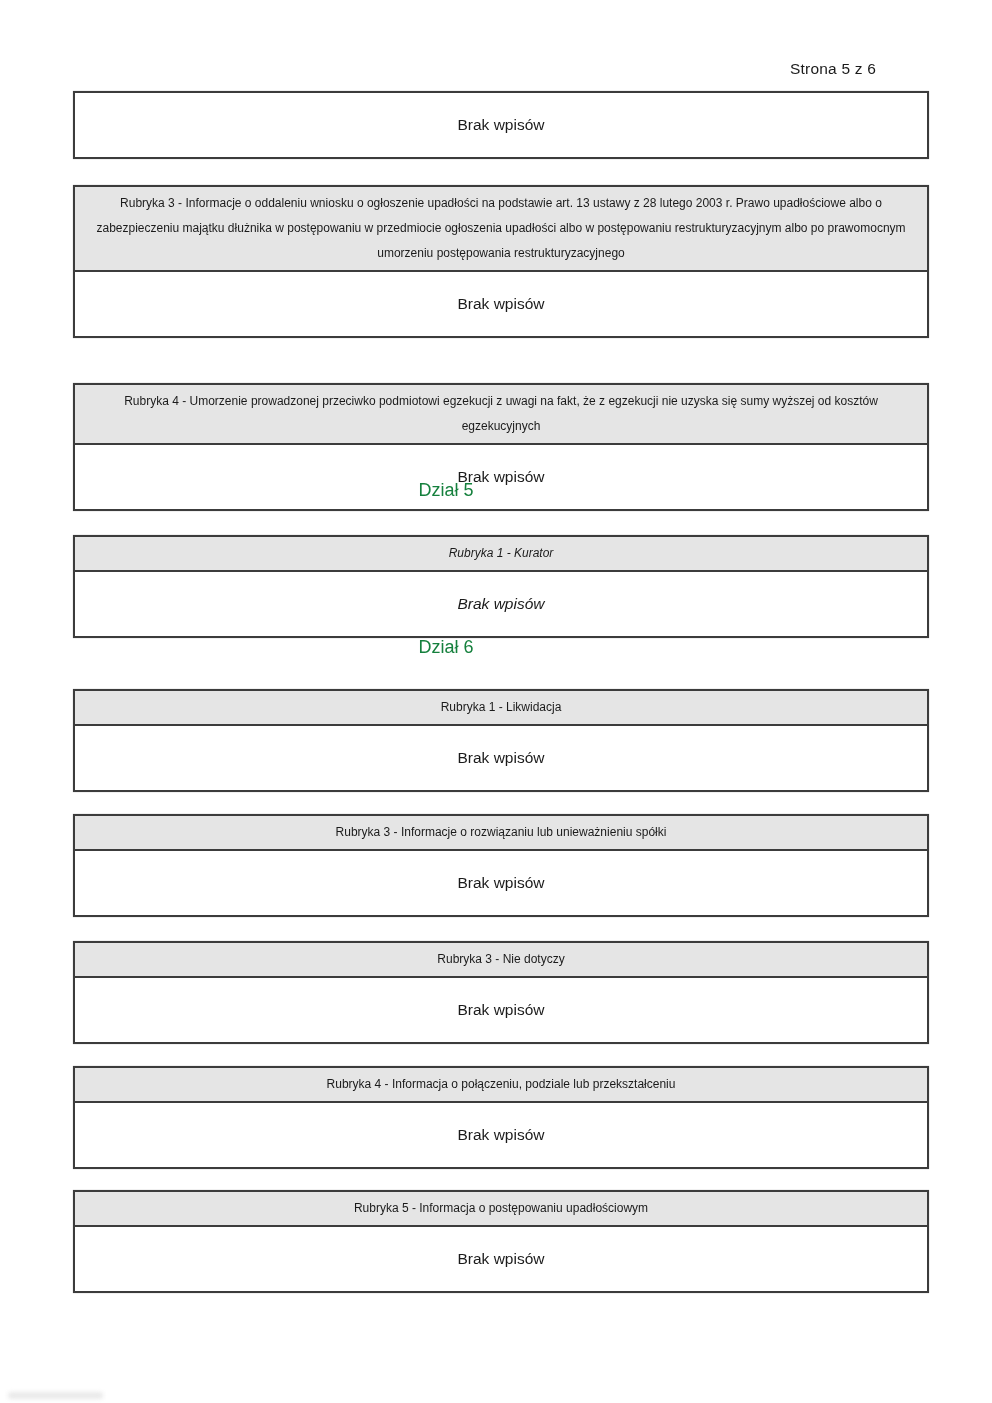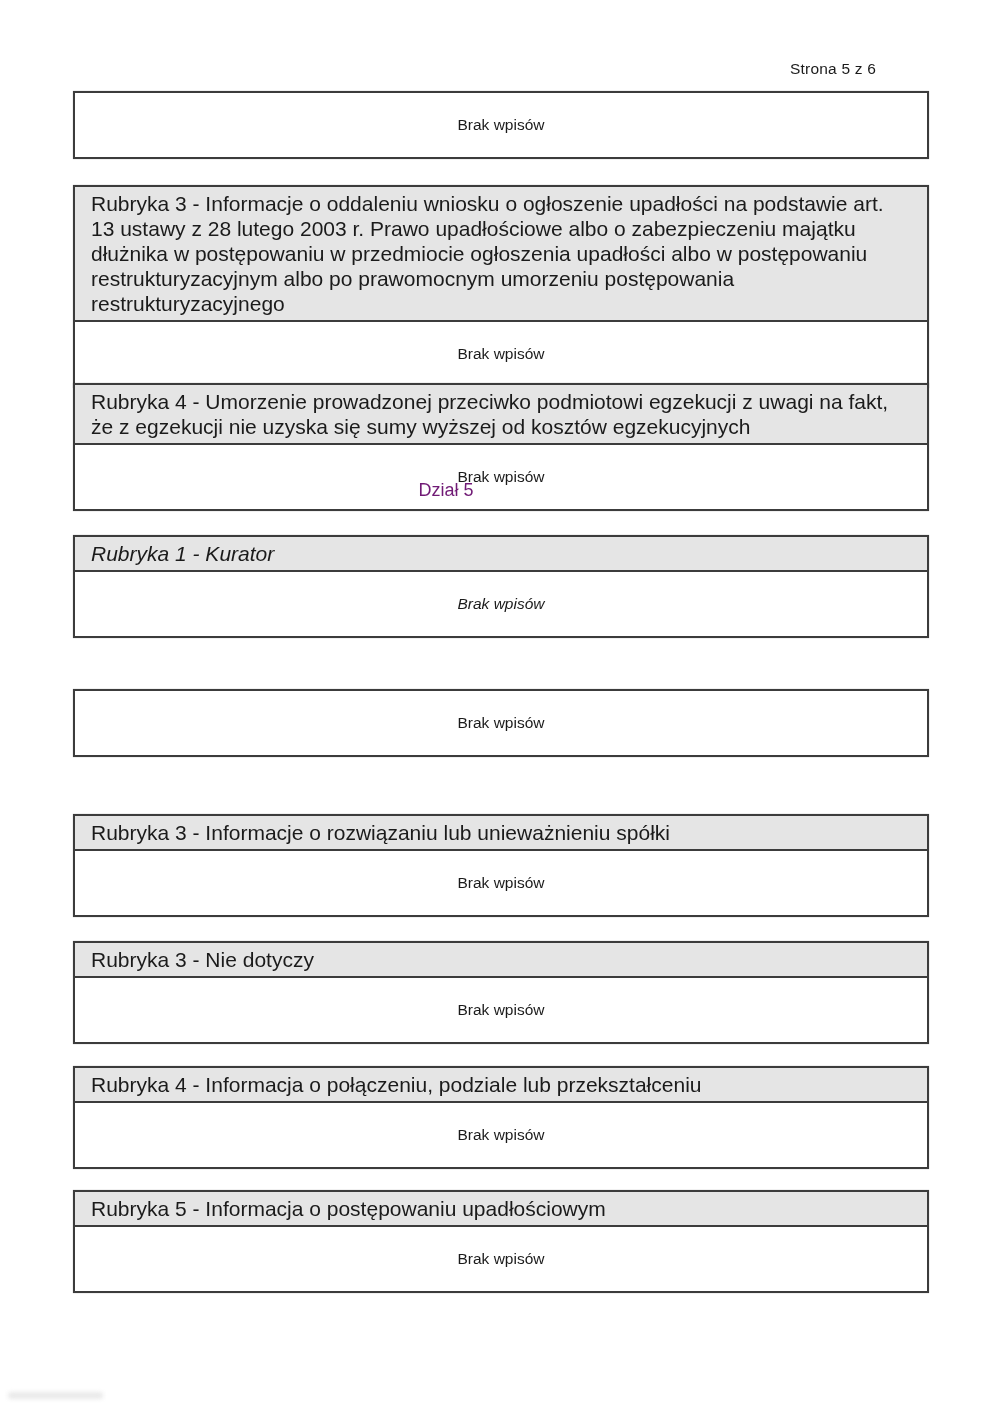--- a/index.html
+++ b/index.html
@@ -23,41 +23,41 @@
   .entry-box {
     position: absolute;
     left: 73px; width: 852px;
     border: 2px solid #3c3c3c;
     background: #ffffff;
     box-shadow: 0 0 1px rgba(0,0,0,0.35);
   }
   .entry-box .hdr {
     background: #e5e5e5;
     border-bottom: 2px solid #3c3c3c;
-    text-align: left;
+    text-align: center;
     padding: 4px 16px;
-    font-size: 21px;
+    font-size: 12px;
     line-height: 25px;
   }
   .entry-box .body {
     background: #ffffff;
     text-align: center;
     padding: 19px 16px;
     font-size: 15.5px;
     line-height: 26px;
   }
 
   .dzial {
     position: absolute;
     left: 0; width: 892px;
     margin: 0;
     text-align: center;
     font-size: 18px;
     font-weight: 400;
-    color: #701a75;
+    color: #15803d;
   }
 
   .scan-smudge {
     position: absolute;
     left: 8px; bottom: 4px;
     width: 95px; height: 7px;
     background: #e9e9e9;
     filter: blur(2px);
     border-radius: 3px;
   }
@@ -83,22 +83,24 @@
     <div class="body">Brak wpisów</div>
   </div>
 
   <h2 class="dzial" style="top:480px;">Dział 5</h2>
 
   <div class="entry-box" style="top:535px;font-style:italic;">
     <div class="hdr">Rubryka 1 - Kurator</div>
     <div class="body">Brak wpisów</div>
   </div>
 
+  <h2 class="dzial" style="top:637px;">Dział 6</h2>
 
   <div class="entry-box" style="top:689px;">
+    <div class="hdr">Rubryka 1 - Likwidacja</div>
     <div class="body">Brak wpisów</div>
   </div>
 
   <div class="entry-box" style="top:814px;">
     <div class="hdr">Rubryka 3 - Informacje o rozwiązaniu lub unieważnieniu spółki</div>
     <div class="body">Brak wpisów</div>
   </div>
 
   <div class="entry-box" style="top:941px;">
     <div class="hdr">Rubryka 3 - Nie dotyczy</div>

